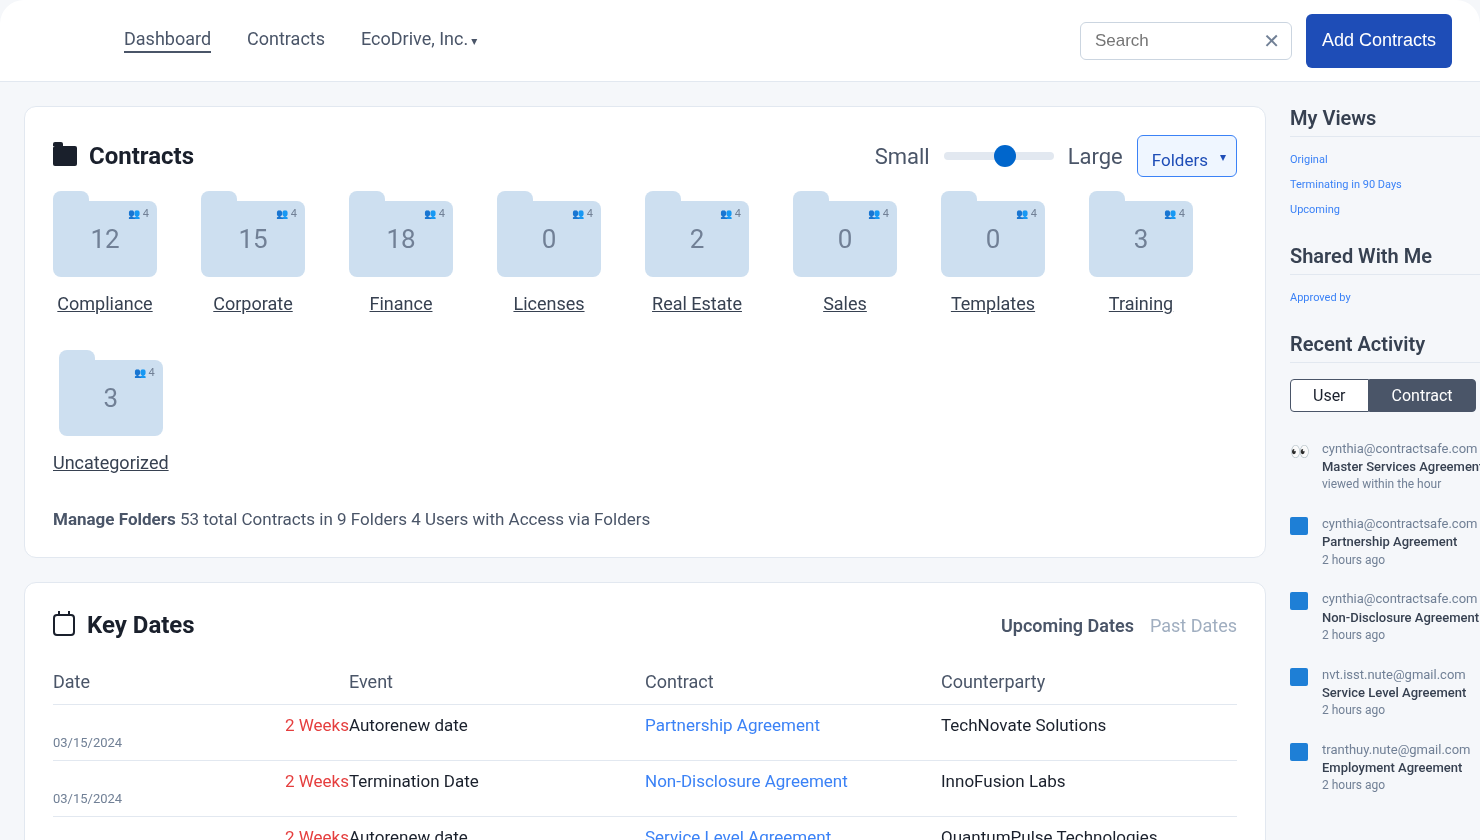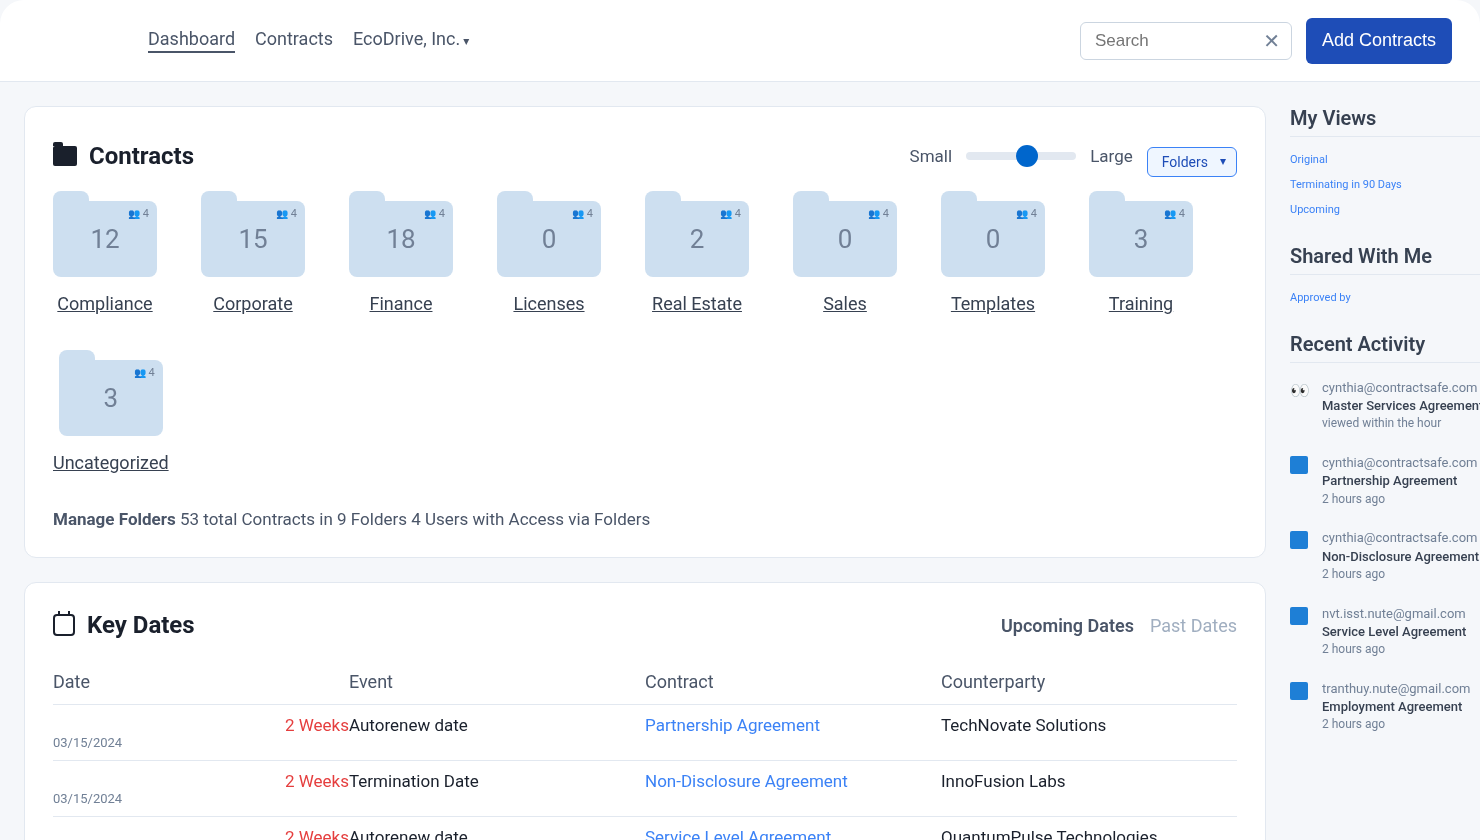--- a/index.html
+++ b/index.html
@@ -1,47 +1,47 @@
 <!DOCTYPE html>
 <html><head>
 <meta charset="utf-8">
 <style>
   * { box-sizing: border-box; margin: 0; padding: 0; }
   body { font-family: -apple-system, BlinkMacSystemFont, 'Segoe UI', Roboto, sans-serif; background: #f5f7fa; color: #1a202c; width: 1480px; height: 840px; overflow: hidden; border-radius: 24px; }
   
   .header { background: #fff; height: 82px; display: flex; align-items: center; padding: 0 28px; border-bottom: 1px solid #e2e8f0; }
   .logo { display: flex; align-items: center; gap: 10px; color: #1e4db7; font-size: 28px; font-weight: 700; }
   .logo-icon { width: 36px; height: 36px; }
-  .nav { display: flex; gap: 20px; margin-left: 120px; justify-content: flex-end; }
+  .nav { display: flex; gap: 36px; margin-left: 96px; justify-content: flex-end; }
   .nav-item { color: #4a5568; font-size: 18px; cursor: pointer; }
   .nav-item.active { color: #4a5568; border-bottom: 2px solid #4a5568; padding-bottom: 2px; }
   .nav-item.dropdown::after { content: ' ▾'; font-size: 12px; }
   .search-box { margin-left: auto; position: relative; }
   .search-input { width: 212px; height: 38px; border: 1px solid #cbd5e0; border-radius: 6px; padding: 0 40px 0 14px; font-size: 17px; color: #7f1d1d; }
   .search-clear { position: absolute; right: 12px; top: 50%; transform: translateY(-50%); color: #718096; font-size: 20px; cursor: pointer; }
-  .add-btn { margin-left: 14px; background: #1e4db7; color: #fff; border: none; height: 46px; padding: 0 16px; font-size: 18px; border-radius: 6px; cursor: pointer; }
+  .add-btn { margin-left: 14px; background: #1e4db7; color: #fff; border: none; height: 54px; padding: 0 16px; font-size: 18px; border-radius: 6px; cursor: pointer; }
   
   .body { display: flex; height: calc(100% - 82px); }
   .main { flex: 1; padding: 24px; overflow: hidden; }
   .sidebar { width: 190px; padding: 24px 0 37px 0; overflow: hidden; }
   
   .panel { background: #fff; border: 1px solid #e2e8f0; border-radius: 12px; padding: 28px; }
   .contracts-panel { margin-bottom: 24px; }
   
   .panel-head { display: flex; align-items: center; gap: 12px; margin-bottom: 24px; }
   .panel-title { font-size: 24px; font-weight: 700; color: #1a202c; }
   .folder-icon-head { width: 24px; height: 20px; background: #1a202c; border-radius: 2px; position: relative; }
   .folder-icon-head::before { content: ''; position: absolute; top: -4px; left: 0; width: 10px; height: 4px; background: #1a202c; border-radius: 2px 2px 0 0; }
   
   .view-controls { margin-left: auto; display: flex; align-items: center; gap: 14px; }
   .slider-track { width: 110px; height: 8px; background: #e2e8f0; border-radius: 4px; position: relative; }
   .slider-thumb { width: 22px; height: 22px; background: #0066cc; border-radius: 50%; position: absolute; top: -7px; left: 50px; }
-  .view-dd { border: 1px solid #3b82f6; color: #1e4db7; background: #eff6ff; padding: 6px 28px 6px 14px; border-radius: 6px; font-size: 14px; cursor: pointer; position: relative; margin-top: 12px; }
+  .view-dd { border: 1px solid #3b82f6; color: #1e4db7; background: #eff6ff; padding: 14px 28px 6px 14px; border-radius: 6px; font-size: 17px; cursor: pointer; position: relative; }
   .view-dd::after { content: '▾'; position: absolute; right: 10px; color: #1e4db7; font-size: 12px; }
-  .size-label { color: #4a5568; font-size: 17px; }
+  .size-label { color: #4a5568; font-size: 22px; }
   
   .folder-grid { display: flex; flex-wrap: wrap; gap: 46px 44px; }
   .folder-item { display: flex; flex-direction: column; align-items: center; cursor: pointer; }
   .folder-shape { width: 104px; height: 76px; background: #cddff0; border-radius: 0 8px 8px 8px; position: relative; display: flex; align-items: center; justify-content: center; }
   .folder-shape::before { content: ''; position: absolute; top: -10px; left: 0; width: 36px; height: 12px; background: #cddff0; border-radius: 8px 8px 0 0; }
   .folder-count { font-size: 26px; color: #718096; font-weight: 400; }
   .folder-users { position: absolute; top: 6px; right: 8px; color: #718096; font-size: 11px; display: flex; align-items: center; gap: 2px; }
   .folder-label { margin-top: 16px; font-size: 18px; color: #374151; text-decoration: underline; }
   
   .manage-row { margin-top: 36px; color: #4a5568; font-size: 17px; }
@@ -242,20 +242,24 @@
         </div>
     </div>
     <div class="side-section">
       <div class="side-heading">Shared With Me</div>
       <div id="shared-links">
           <div class="side-link">Approved by</div>
         </div>
     </div>
     <div class="side-section">
       <div class="side-heading">Recent Activity</div>
+      <div class="toggle-group">
+        <div class="toggle-btn left">User</div>
+        <div class="toggle-btn right">Contract</div>
+      </div>
       <div id="activity-list">
           <div class="activity-item">
             <div class="activity-icon view-icon">👀</div>
             <div class="activity-text">
     <div class="activity-user">cynthia@contractsafe.com</div>
     <div class="activity-doc">Master Services Agreement</div>
     <div class="activity-time">viewed within the hour</div>
   </div>
           </div>
           <div class="activity-item">

